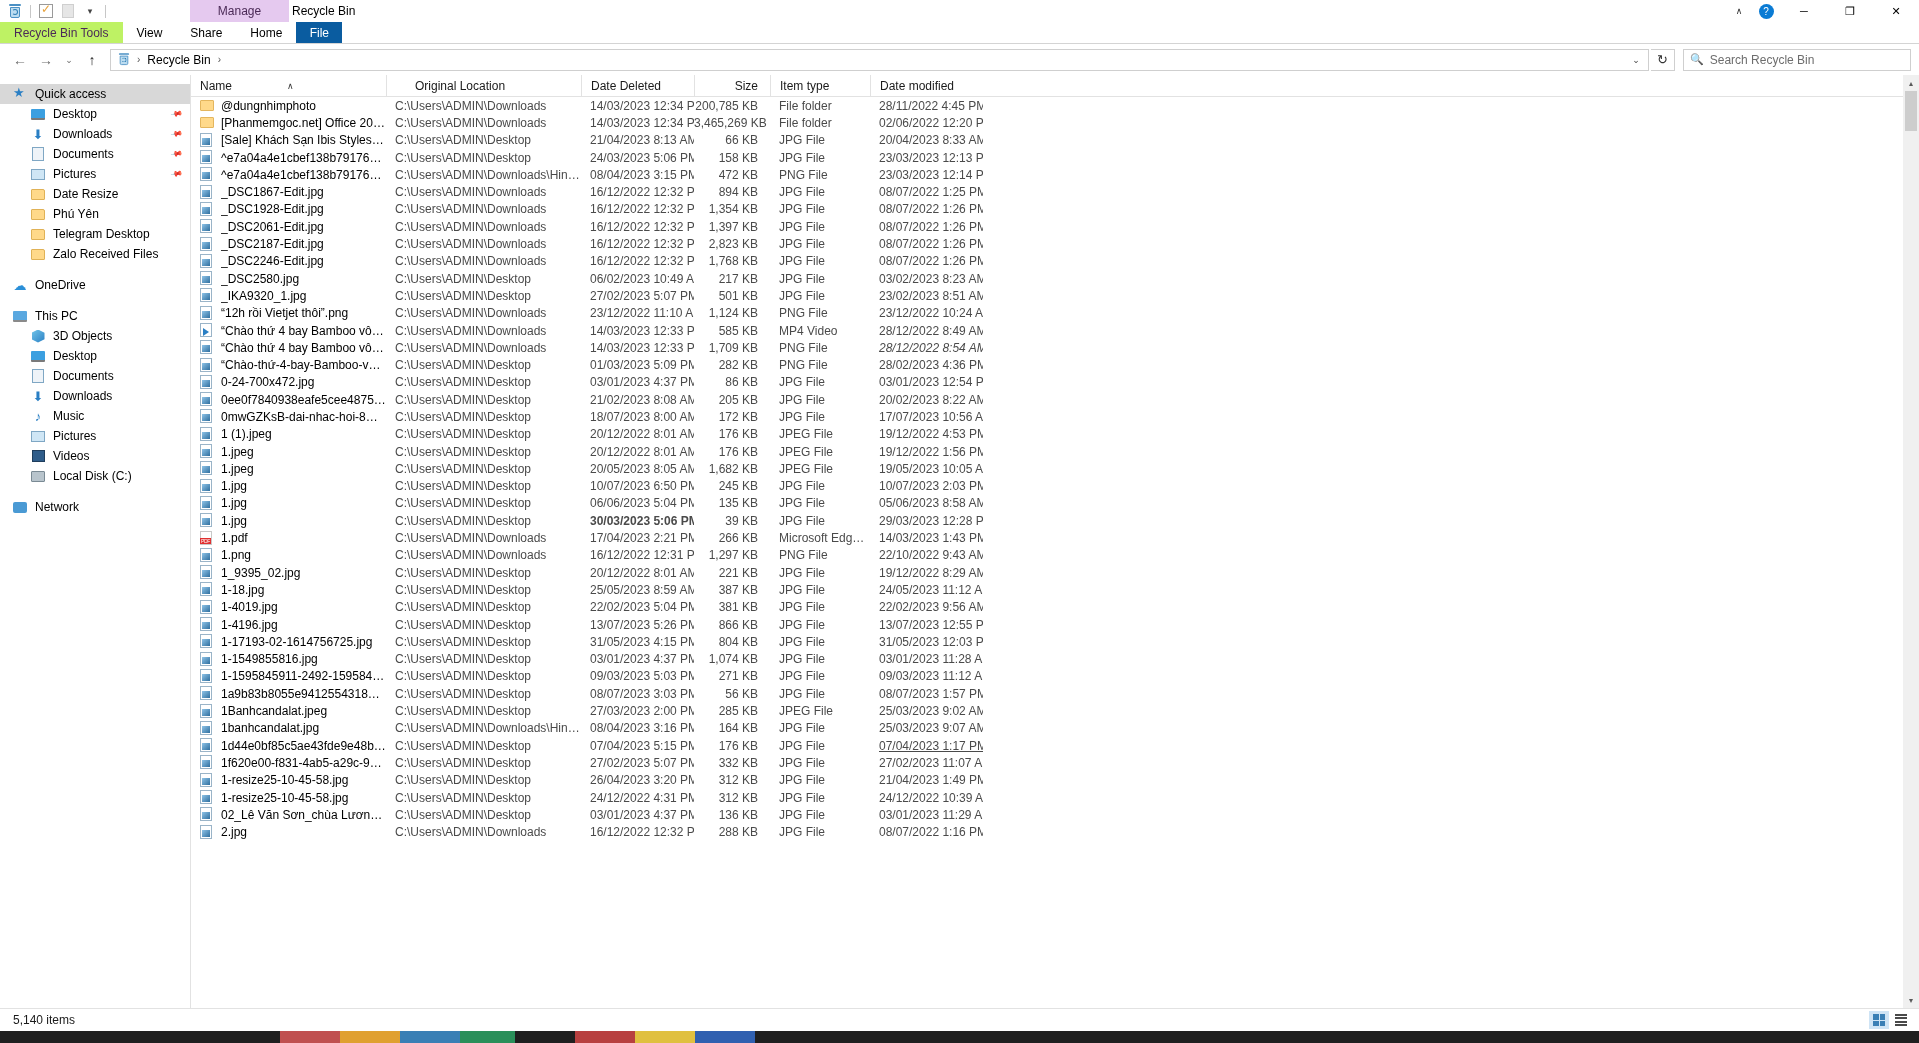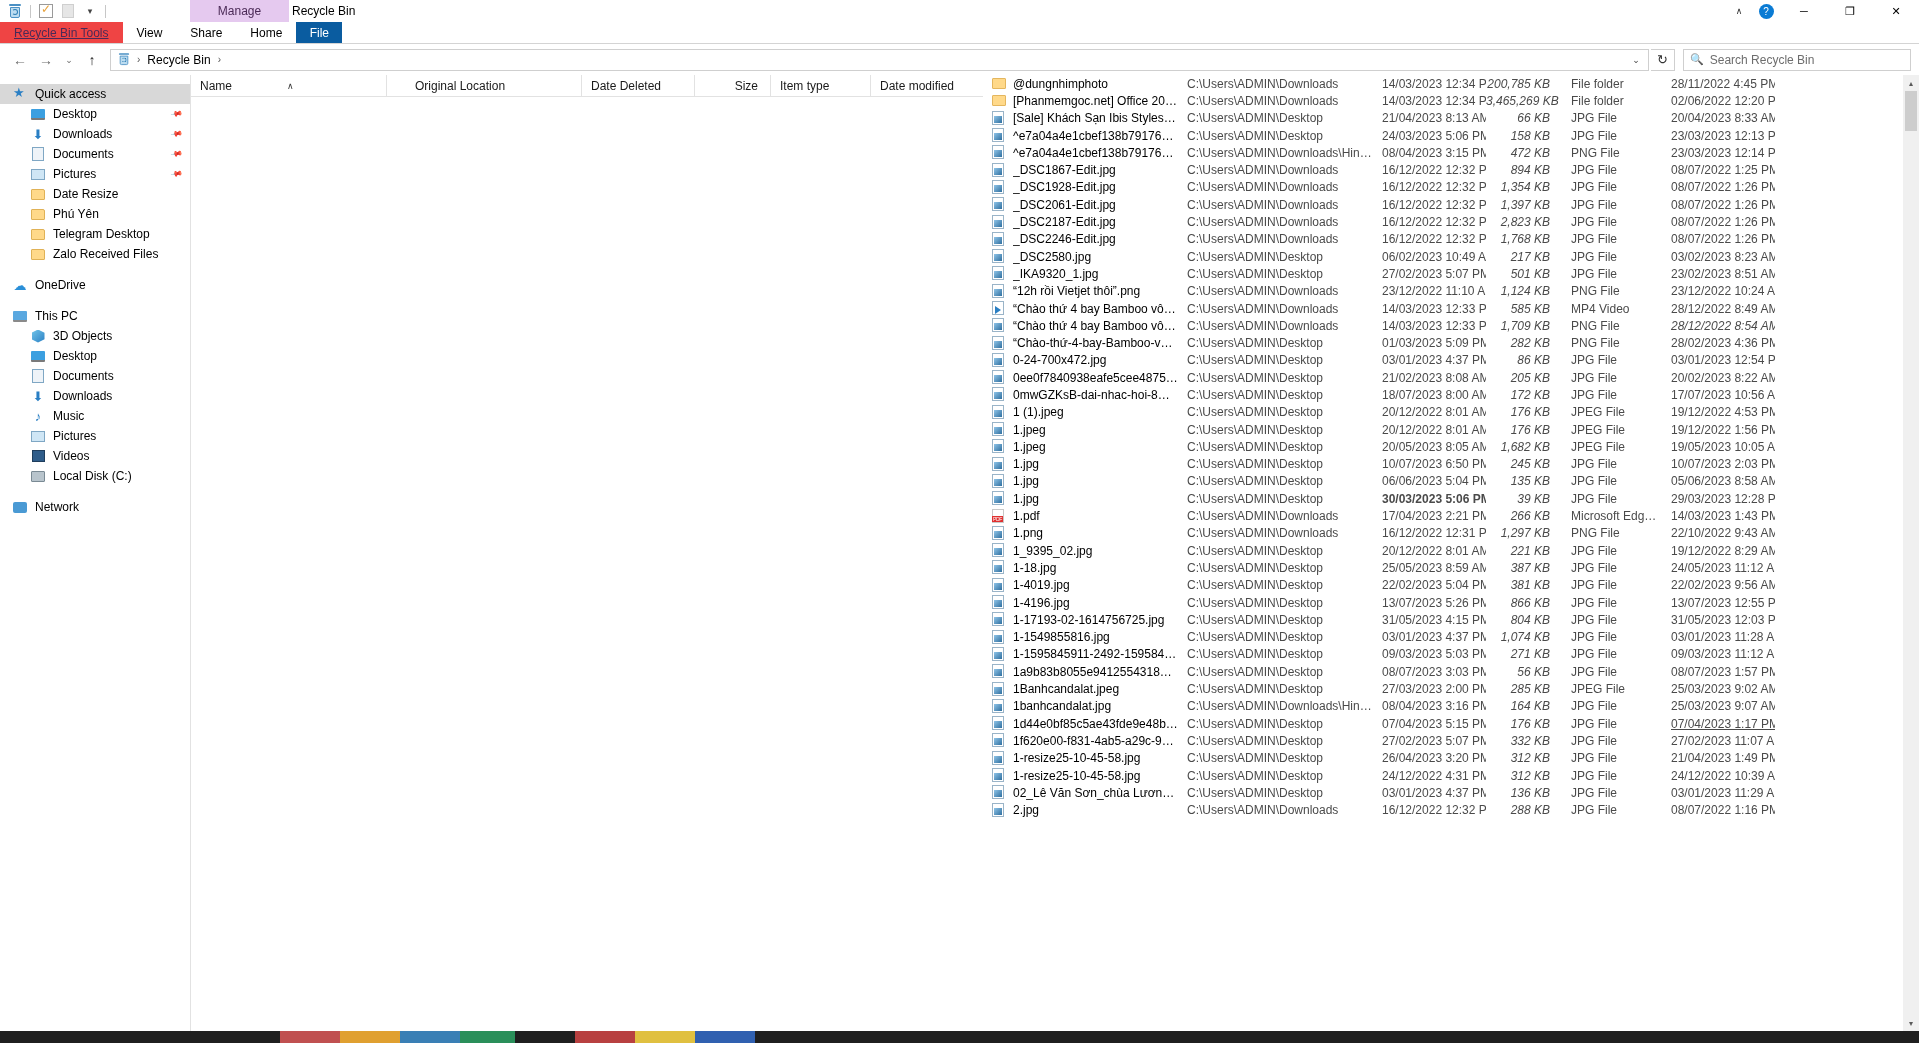--- a/index.html
+++ b/index.html
@@ -35,21 +35,21 @@
   .win-ctrls { position: absolute; right: 0; top: 0; height: 22px; display: flex; }
   .win-btn { width: 46px; height: 22px; display: flex; align-items: center; justify-content: center; font-size: 11px; color: #000; }
   .help-btn { position: absolute; right: 138px; top: 0; width: 30px; height: 22px; display:flex; align-items:center; justify-content:center; }
   .help-circle { width: 15px; height: 15px; border-radius: 50%; background: #0a7bd4; color: #fff; font-size: 10px; display: flex; align-items: center; justify-content: center; }
   .caret-up { position: absolute; right: 168px; top: 0; width: 24px; height: 22px; display:flex; align-items:center; justify-content:center; font-size:9px; color:#333;}
 
   
   .ribbonbar { height: 22px; background: #fff; display: flex; align-items: flex-start; position: relative; flex: 0 0 22px; }
   .rtab { height: 22px; padding: 0 14px; display: flex; align-items: center; font-size: 12px; color: #000; }
   .rtab.file { background: #0a5ca0; color: #fff; width: 46px; padding: 0; justify-content: center; }
-  .rtab.contextual { background: #ef4444; color: #4b2a57; text-decoration: underline; }
+  .rtab.contextual { background: #bef264; color: #4b2a57; }
   .ribbon-rule { position: absolute; left: 0; right: 0; bottom: 0; height: 1px; background: #d4d4d4; }
 
   
   .addressbar { height: 31px; background: #fff; display: flex; align-items: center; padding: 0 8px; gap: 2px; flex: 0 0 31px; }
   .nav-btn { width: 24px; height: 22px; display: flex; align-items: center; justify-content: center; color: #6b6b6b; font-size: 14px; }
   .nav-btn.enabled { color: #1a1a1a; }
   .nav-btn.small { width: 18px; font-size: 9px; }
   .crumbbox {
     flex: 1 1 auto; height: 22px; border: 1px solid #cfcfcf; background: #fff;
     display: flex; align-items: center; padding: 0 2px 0 4px; margin-left: 4px; gap: 2px;
@@ -89,35 +89,35 @@
   .ic-folder { width:14px;height:11px;background:#ffd98a;border:1px solid #e0b257;border-radius:1px 2px 1px 1px;}
   .ic-cloud { color:#2a8fd8; font-size:13px; line-height:1;}
   .ic-pc { width:14px;height:11px;background:#5aa8e0;border-radius:1px;border-bottom:2px solid #8a8a8a;}
   .ic-3d { width:13px;height:13px;background:linear-gradient(135deg,#6fc3e8 0%,#2a7fc4 100%); clip-path: polygon(50% 0%, 100% 25%, 100% 75%, 50% 100%, 0% 75%, 0% 25%);}
   .ic-music { color:#2a7fc4; font-size:13px; line-height:1;}
   .ic-video { width:13px;height:12px;background:#2f5d8a;border:1px solid #1e3d5c;}
   .ic-disk { width:14px;height:11px;background:#b8c4cc;border:1px solid #7a8a94;border-radius:1px;}
   .ic-net { width:14px;height:11px;background:#4a9ad4;border-radius:2px;}
 
   
-  .listpane { flex: 1 1 auto; display: flex; flex-direction: row; min-width: 0; background: #fff; position: relative; border-left: 1px solid #e2e2e2; }
+  .listpane { flex: 1 1 auto; display: flex; flex-direction: column; min-width: 0; background: #fff; position: relative; border-left: 1px solid #e2e2e2; }
   .colheader { height: 22px; display: flex; align-items: center; position: relative; flex: 0 0 22px; border-bottom: 1px solid #e2e2e2; }
   .col { font-size: 12px; color: #1a1a1a; padding-left: 9px; position: relative; height: 22px; line-height: 22px; white-space: nowrap; overflow: hidden; }
   .col + .col { border-left: 1px solid #e2e2e2; }
   .col.num { text-align: right; padding-right: 12px; padding-left: 0; }
   .sortcaret { position: absolute; left: 96px; top: 0px; font-size: 9px; color: #3a3a3a; }
 
   .rows { flex: 1 1 auto; overflow: hidden; position: relative; }
   .row { height: 17.3px; display: flex; align-items: center; font-size: 12px; white-space: nowrap; }
   .c-name { display: flex; align-items: center; overflow: hidden; padding-left: 9px; }
   .c-name .fico { width: 14px; height: 15px; margin-right: 7px; flex: 0 0 14px; position: relative; }
   .c-name .lbl { color: #000; overflow: hidden; text-overflow: ellipsis; }
   .c-loc { color: #4a4a4a; padding-left: 9px; overflow: hidden; text-overflow: ellipsis; }
   .c-date { color: #4a4a4a; padding-left: 9px; overflow: hidden; }
-  .c-size { color: #4a4a4a; text-align: right; padding-right: 12px; overflow: hidden; font-style: italic; }
+  .c-size { color: #4a4a4a; text-align: right; padding-right: 12px; overflow: hidden; }
   .c-type { color: #4a4a4a; padding-left: 9px; overflow: hidden; text-overflow: ellipsis; }
   .c-mod { color: #4a4a4a; padding-left: 9px; overflow: hidden; }
 
   .fi-folder { width:14px;height:11px;background:#ffd98a;border:1px solid #e4b65e;border-radius:1px;margin-top:2px;}
   .fi-img { width:12px;height:14px;background:#fff;border:1px solid #9ab4c8;position:relative;}
   .fi-img::after { content:""; position:absolute; left:1px; top:4px; width:8px; height:7px; background:linear-gradient(135deg,#8fc4e8,#2f6f9f);}
   .fi-pdf { width:12px;height:14px;background:#fff;border:1px solid #c8c8c8;position:relative;}
   .fi-pdf::after { content:"PDF"; position:absolute; left:-1px; bottom:0px; font-size:5px; background:#e03030; color:#fff; padding:0 1px; letter-spacing:-0.3px;}
   .fi-vid { width:12px;height:14px;background:#fff;border:1px solid #9ab4c8;position:relative;}
   .fi-vid::after { content:""; position:absolute; left:2px; top:4px; width:0; height:0; border-left:6px solid #2a7fc4; border-top:4px solid transparent; border-bottom:4px solid transparent;}
@@ -967,20 +967,41 @@
         <div class="vs-track">
           <div class="vs-thumb"></div>
         </div>
         <div class="vs-arrow" style="position:absolute;bottom:0;left:0;right:0;">
             <span>▾</span>
           </div>
       </div>
     </div>
   </div>
 
+  <div class="statusbar">
+    <span class="status-txt">5,140 items</span>
+    <div class="view-btns">
+      <div class="vbtn active">
+        <span class="grid4">
+            <i></i>
+            <i></i>
+            <i></i>
+            <i></i>
+          </span>
+      </div>
+      <div class="vbtn">
+        <span class="listlines">
+            <i></i>
+            <i></i>
+            <i></i>
+            <i></i>
+          </span>
+      </div>
+    </div>
+  </div>
 
   <div class="taskbar" id="taskbar">
       <div class="tb-seg" style="width: 280px; background: rgb(31, 31, 31);"></div>
       <div class="tb-seg" style="width: 60px; background: rgb(192, 80, 80);"></div>
       <div class="tb-seg" style="width: 60px; background: rgb(224, 160, 48);"></div>
       <div class="tb-seg" style="width: 60px; background: rgb(58, 127, 181);"></div>
       <div class="tb-seg" style="width: 55px; background: rgb(42, 143, 90);"></div>
       <div class="tb-seg" style="width: 60px; background: rgb(31, 31, 31);"></div>
       <div class="tb-seg" style="width: 60px; background: rgb(184, 64, 64);"></div>
       <div class="tb-seg" style="width: 60px; background: rgb(224, 192, 64);"></div>

